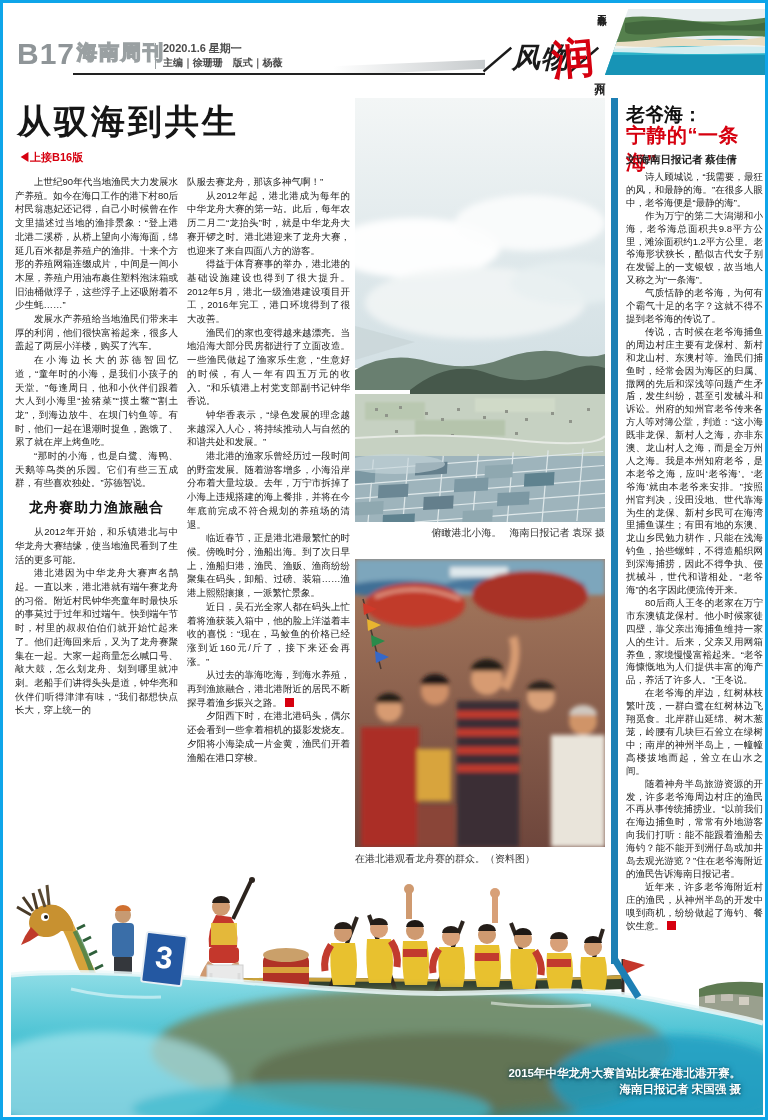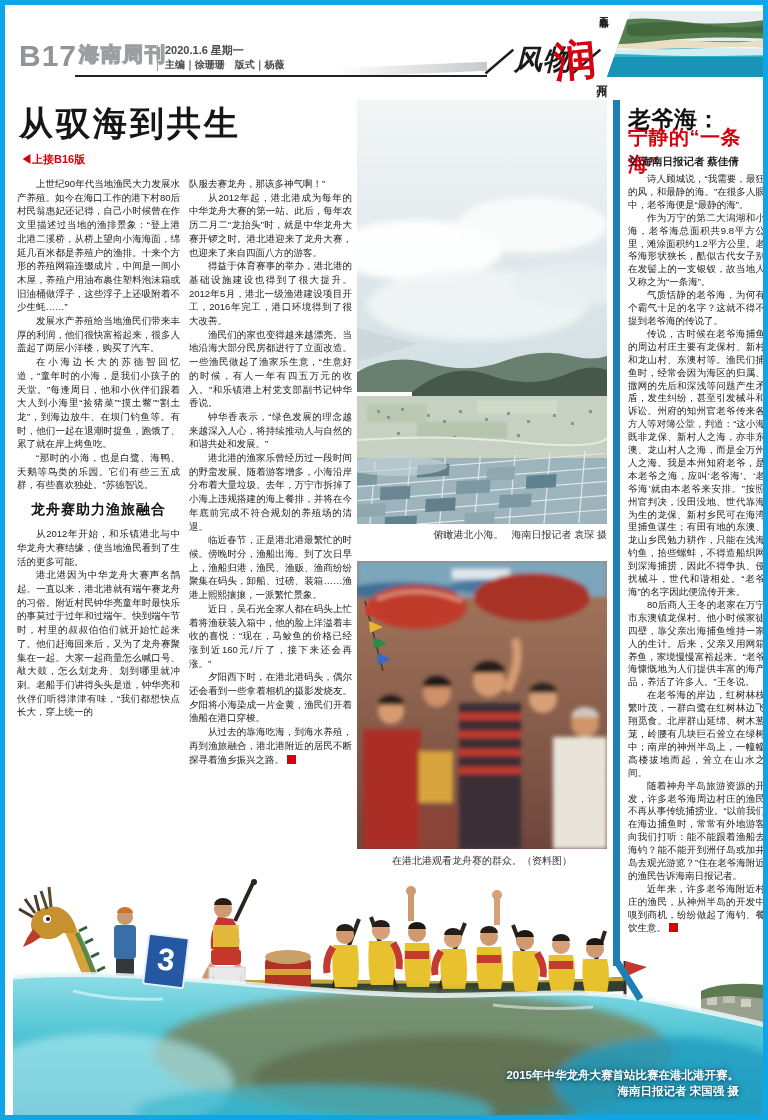--- a/index.html
+++ b/index.html
@@ -1,17 +1,17 @@
 <!DOCTYPE html>
 <html><head>
 <meta charset="utf-8">
 <style>
   html,body{margin:0;padding:0;background:#e9e9e9;}
   .page{position:relative;width:768px;height:1120px;background:#fff;margin:0 auto;
-        font-family:"Liberation Sans",sans-serif;overflow:hidden;border:5px solid #0ea5e9;box-sizing:border-box;}
+        font-family:"Liberation Sans",sans-serif;overflow:hidden;border:3px solid #0ea5e9;box-sizing:border-box;}
   
   .edition{position:absolute;left:14px;top:34px;font-size:30px;font-weight:bold;color:#8f9598;letter-spacing:1px;}
   .masthead{position:absolute;left:74px;top:36px;font-size:20px;font-weight:900;color:#eceeee;
             -webkit-text-stroke:1.4px #9aa0a2;letter-spacing:2px;}
   .hdr-divider{position:absolute;left:152px;top:40px;width:1px;height:26px;background:#9aa0a2;}
   .hdr-date{position:absolute;left:160px;top:38px;font-size:11px;font-weight:bold;color:#4a4a4a;}
   .hdr-editors{position:absolute;left:160px;top:53px;font-size:10px;font-weight:bold;color:#4a4a4a;}
   .hdr-band{position:absolute;left:330px;top:60px;width:152px;height:9px;background:linear-gradient(90deg,#fff,#c6cacc);transform:skewY(-2.5deg);}
   .hdr-rule{position:absolute;left:70px;top:70px;width:412px;height:2px;background:#222;}
   .section-title{position:absolute;left:480px;top:36px;font-size:28px;font-weight:bold;font-style:italic;
@@ -27,27 +27,27 @@
   .textcol{position:absolute;top:172px;width:163px;height:712px;overflow:hidden;}
   .col1{left:12px;} .col2{left:184px;}
   .textcol p{margin:0;text-indent:2em;text-align:justify;font-size:9.5px;line-height:13.7px;color:#222;}
   .textcol p.noindent{text-indent:0;}
   .subhead{font-size:14px;font-weight:bold;text-align:center;color:#111;margin:9px 0 8px 0;letter-spacing:1px;}
   .end-mark{display:inline-block;width:9px;height:9px;background:#d6000f;margin-left:3px;vertical-align:-1px;}
   
   .photo1{position:absolute;left:352px;top:95px;width:250px;height:424px;overflow:hidden;}
   .caption1{position:absolute;left:352px;top:523px;width:250px;text-align:right;font-size:10px;color:#333;}
   .photo2{position:absolute;left:352px;top:556px;width:250px;height:288px;overflow:hidden;}
-  .caption2{position:absolute;left:352px;top:849px;width:250px;text-align:center;font-size:10px;color:#333;}
+  .caption2{position:absolute;left:352px;top:849px;width:250px;text-align:left;font-size:10px;color:#333;}
   .cap-credit{margin-left:8px;}
   
   .side-bar{position:absolute;left:608px;top:95px;width:7px;height:866px;background:#1d7fb4;z-index:4;}
   .side-bar-tip{position:absolute;left:608px;top:957px;width:7px;height:46px;background:#1d7fb4;
                 transform:rotate(-32deg);transform-origin:top left;z-index:4;}
-  .side-title{position:absolute;left:623px;top:99px;font-size:23px;font-weight:900;color:#111;z-index:5;}
+  .side-title{position:absolute;left:623px;top:99px;font-size:19px;font-weight:900;color:#111;z-index:5;}
   .side-subtitle{position:absolute;left:623px;top:119px;font-size:20px;font-weight:900;color:#d6000f;z-index:5;letter-spacing:0.5px;}
   .side-byline{position:absolute;left:623px;top:150px;font-size:10.5px;font-weight:bold;color:#222;z-index:5;}
   .side-body{position:absolute;left:623px;top:168px;width:137px;height:842px;overflow:hidden;z-index:5;}
   .side-body p{margin:0;text-indent:2em;text-align:justify;font-size:9.5px;line-height:12.9px;color:#222;}
   
   .photo3{position:absolute;left:8px;top:868px;width:752px;height:244px;z-index:2;background:#fff;}
   .sign3{position:absolute;left:140px;top:930px;width:38px;height:48px;background:#2458a2;border:2px solid #e8eef4;
          border-radius:3px;transform:rotate(7deg);color:#fff;font-size:31px;font-weight:900;text-align:center;line-height:46px;z-index:3;}
   .photo3-caption{position:absolute;right:24px;top:1062px;text-align:right;color:#fff;font-size:11.5px;font-weight:bold;
                   text-shadow:0 1px 3px rgba(0,70,90,.9),0 0 6px rgba(0,70,90,.6);z-index:3;line-height:16px;}
@@ -95,22 +95,22 @@
 
   <div class="textcol col2">
     <p class="noindent">队服去赛龙舟，那该多神气啊！”</p>
     <p>从2012年起，港北港成为每年的中华龙舟大赛的第一站。此后，每年农历二月二“龙抬头”时，就是中华龙舟大赛开锣之时。港北港迎来了龙舟大赛，也迎来了来自四面八方的游客。</p>
     <p>得益于体育赛事的举办，港北港的基础设施建设也得到了很大提升。2012年5月，港北一级渔港建设项目开工，2016年完工，港口环境得到了很大改善。</p>
     <p>渔民们的家也变得越来越漂亮。当地沿海大部分民房都进行了立面改造。一些渔民做起了渔家乐生意，“生意好的时候，有人一年有四五万元的收入。”和乐镇港上村党支部副书记钟华香说。</p>
     <p>钟华香表示，“绿色发展的理念越来越深入人心，将持续推动人与自然的和谐共处和发展。”</p>
     <p>港北港的渔家乐曾经历过一段时间的野蛮发展。随着游客增多，小海沿岸分布着大量垃圾。去年，万宁市拆掉了小海上违规搭建的海上餐排，并将在今年底前完成不符合规划的养殖场的清退。</p>
     <p>临近春节，正是港北港最繁忙的时候。傍晚时分，渔船出海。到了次日早上，渔船归港，渔民、渔贩、渔商纷纷聚集在码头，卸船、过磅、装箱……渔港上熙熙攘攘，一派繁忙景象。</p>
     <p>近日，吴石光全家人都在码头上忙着将渔获装入箱中，他的脸上洋溢着丰收的喜悦：“现在，马鲛鱼的价格已经涨到近160元/斤了，接下来还会再涨。”</p>
+    <p><span>从过去的靠海吃海，到海水养殖，再到渔旅融合，港北港附近的居民不断探寻着渔乡振兴之路。</span><span class="end-mark"></span></p>
     <p>夕阳西下时，在港北港码头，偶尔还会看到一些拿着相机的摄影发烧友。夕阳将小海染成一片金黄，渔民们开着渔船在港口穿梭。</p>
-    <p><span>从过去的靠海吃海，到海水养殖，再到渔旅融合，港北港附近的居民不断探寻着渔乡振兴之路。</span><span class="end-mark"></span></p>
   </div>
 
   <div class="photo1">
     <svg width="250" height="424" viewBox="0 0 250 424">
       <defs>
         <linearGradient id="gsky" x1="0" y1="0" x2="0" y2="1">
           <stop offset="0" stop-color="#f3f6f6"></stop>
             <stop offset="0.65" stop-color="#dde7ea"></stop>
             <stop offset="1" stop-color="#d3e0e4"></stop>
         </linearGradient>

